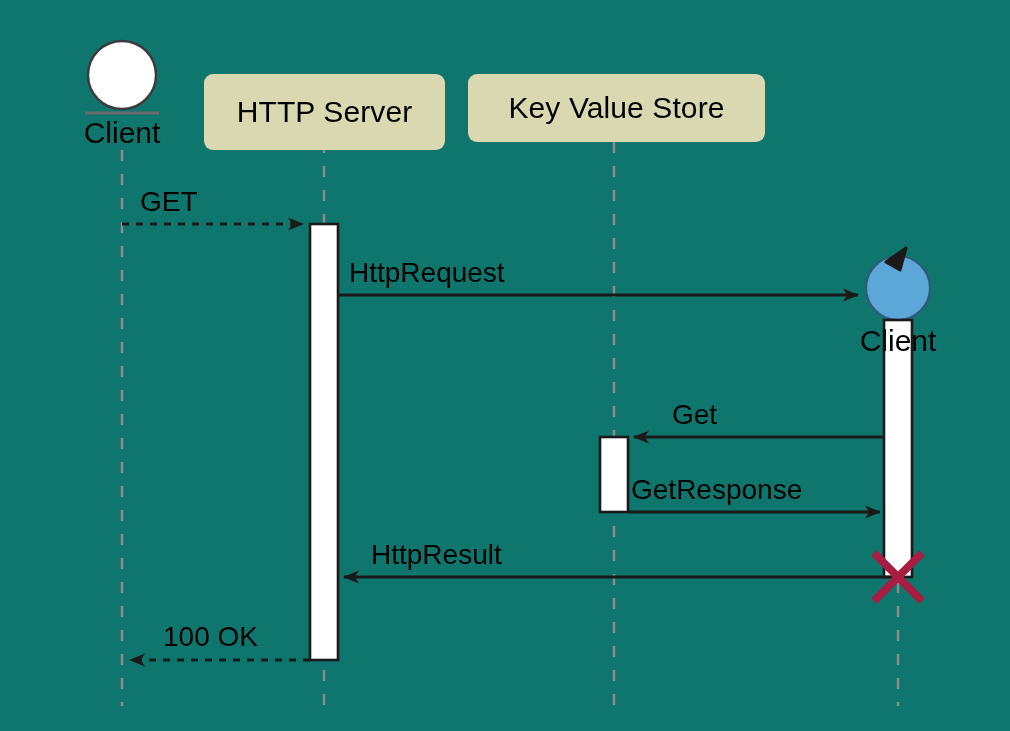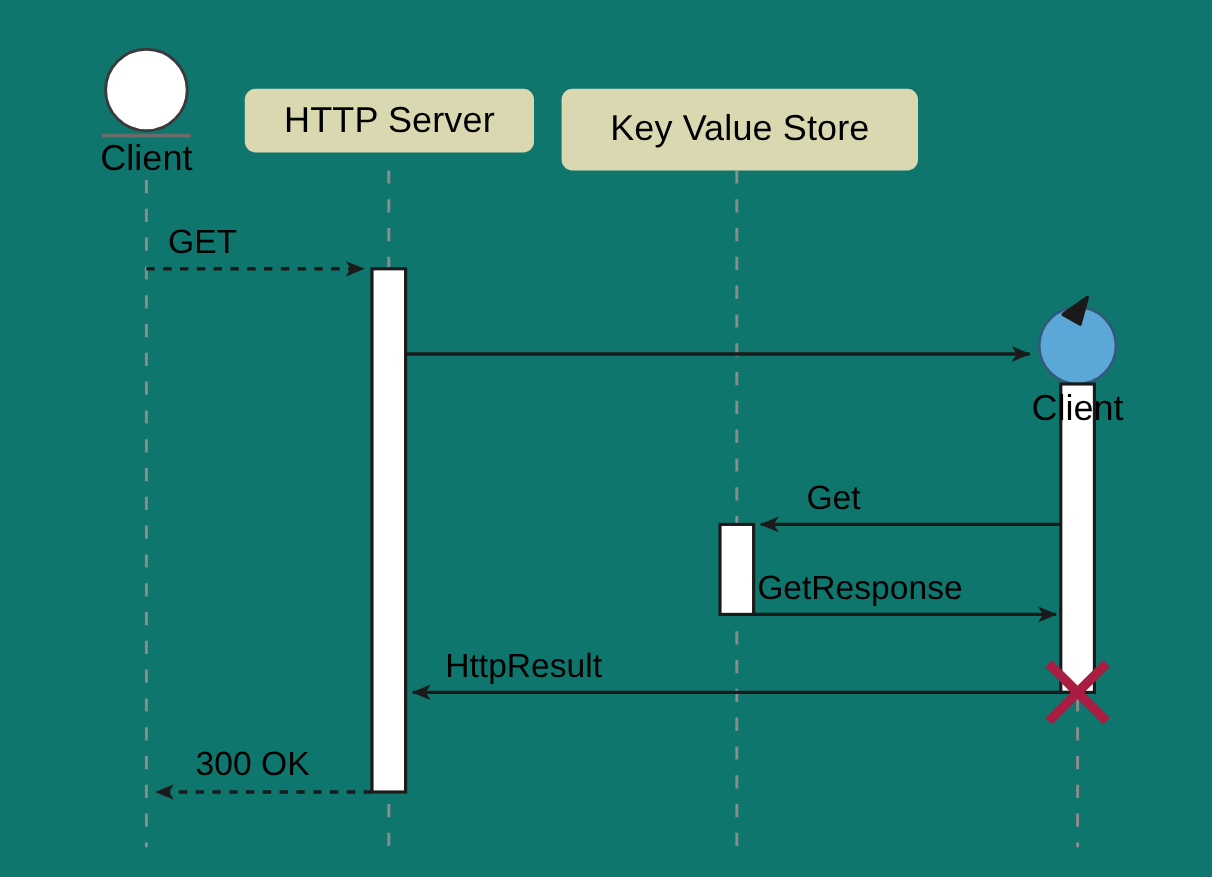--- a/index.html
+++ b/index.html
@@ -100,34 +100,35 @@
     <line x1="310" y1="660" x2="130" y2="660" stroke="#1a1a1a" stroke-width="2.8" stroke-dasharray="7 7" marker-end="url(#arrow-left)"></line>
 
     <g stroke="#a81d41" stroke-width="8" stroke-linecap="butt">
       <line x1="874" y1="553" x2="922" y2="601"></line>
       <line x1="922" y1="553" x2="874" y2="601"></line>
     </g>
   </svg>
 
   <div class="actor-label" style="left:52px; top:116px; width:140px;">Client</div>
 
-  <div class="hdr-box" style="left:204px; top:74px; width:241px; height:53px;align-items:center;">
+  <div class="hdr-box" style="left:204px; top:74px; width:241px; height:76px;align-items:center;">
     <span>HTTP Server</span>
   </div>
 
   <div class="hdr-box" style="left:468px; top:74px; width:297px; height:68px;justify-content:center;">
     <span>Key Value Store</span>
   </div>
 
   <div class="actor-label" style="left:828px; top:324px; width:140px;">Client</div>
 
   <div class="msg-label" style="left:140px; top:186px;">GET</div>
 
+  <div class="msg-label" style="left:349px; top:257px;">HttpRequest</div>
 
   <div class="msg-label" style="left:672px; top:399px;">Get</div>
 
   <div class="msg-label" style="left:631px; top:474px;">GetResponse</div>
 
   <div class="msg-label" style="left:371px; top:539px;">HttpResult</div>
 
-  <div class="msg-label" style="left:163px; top:621px;">300 OK</div>
+  <div class="msg-label" style="left:163px; top:621px;">100 OK</div>
 
 </div>
 
 </body></html>

